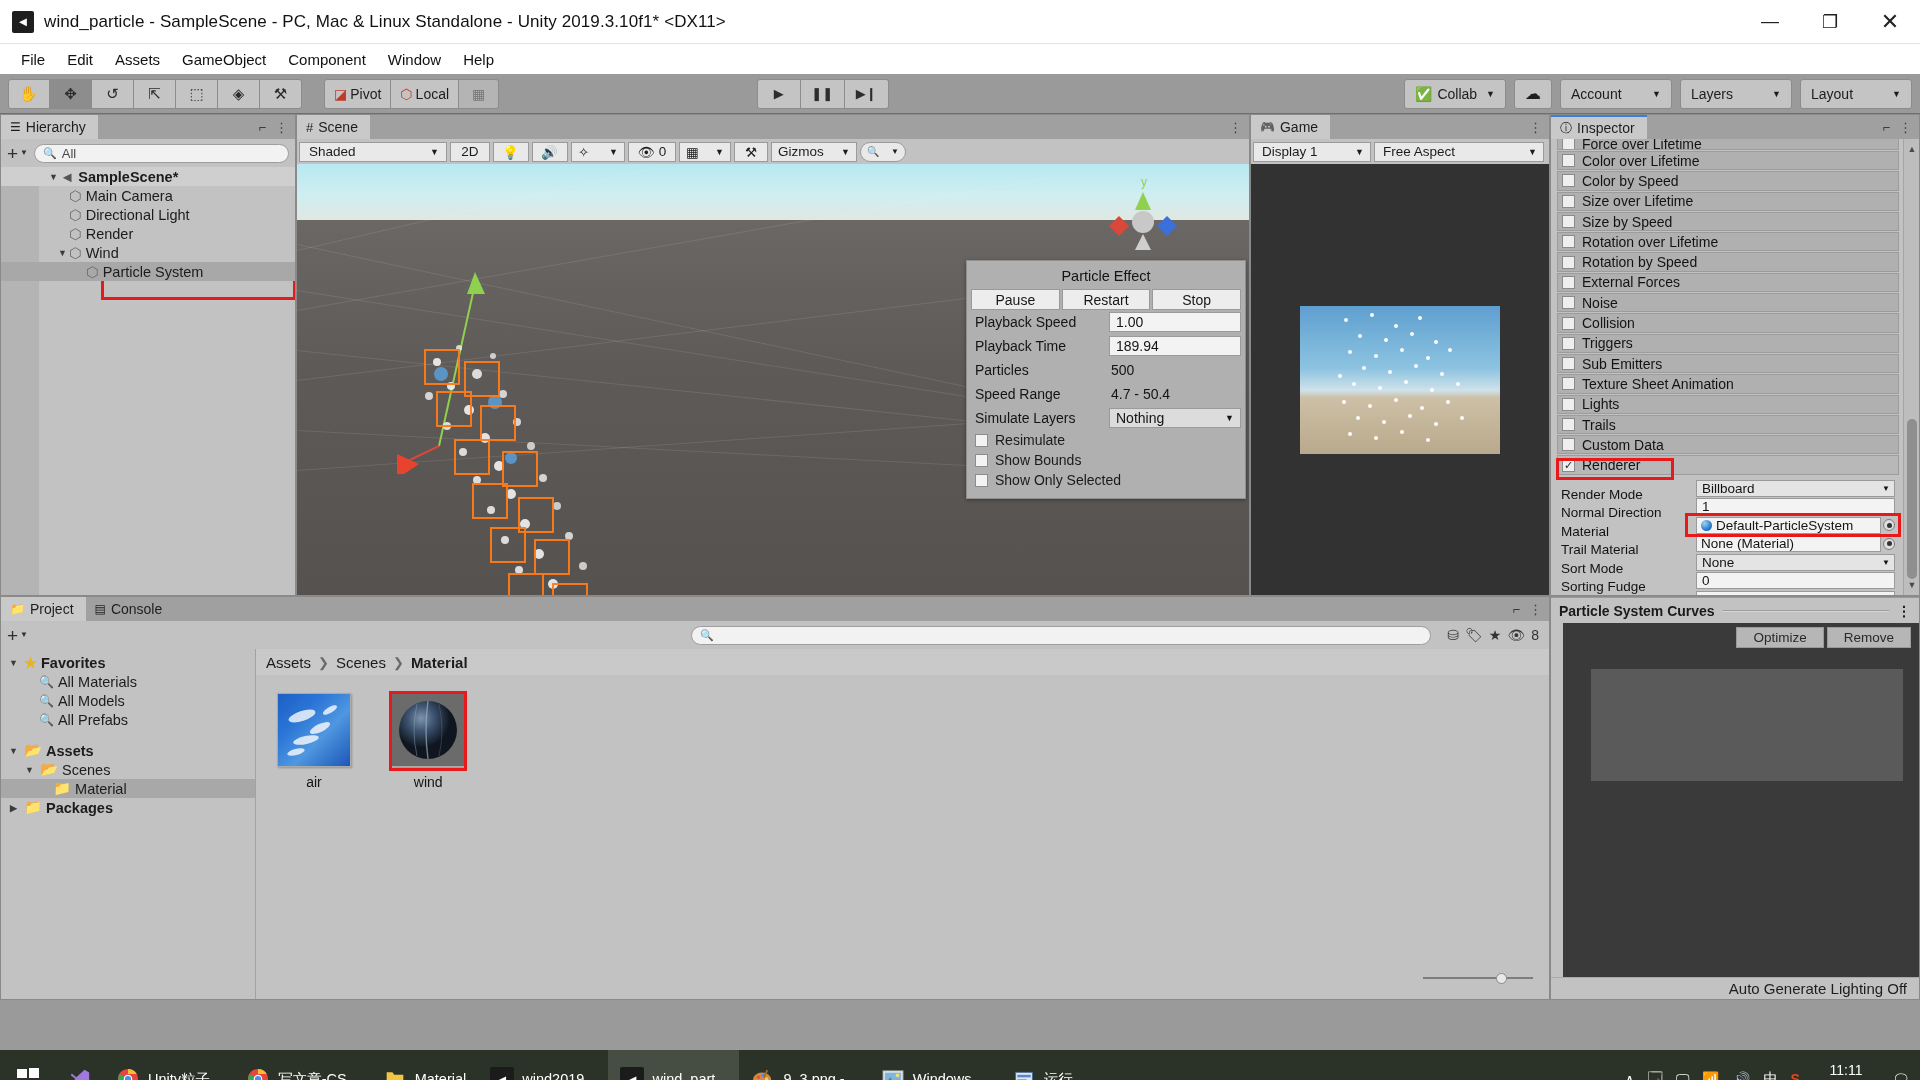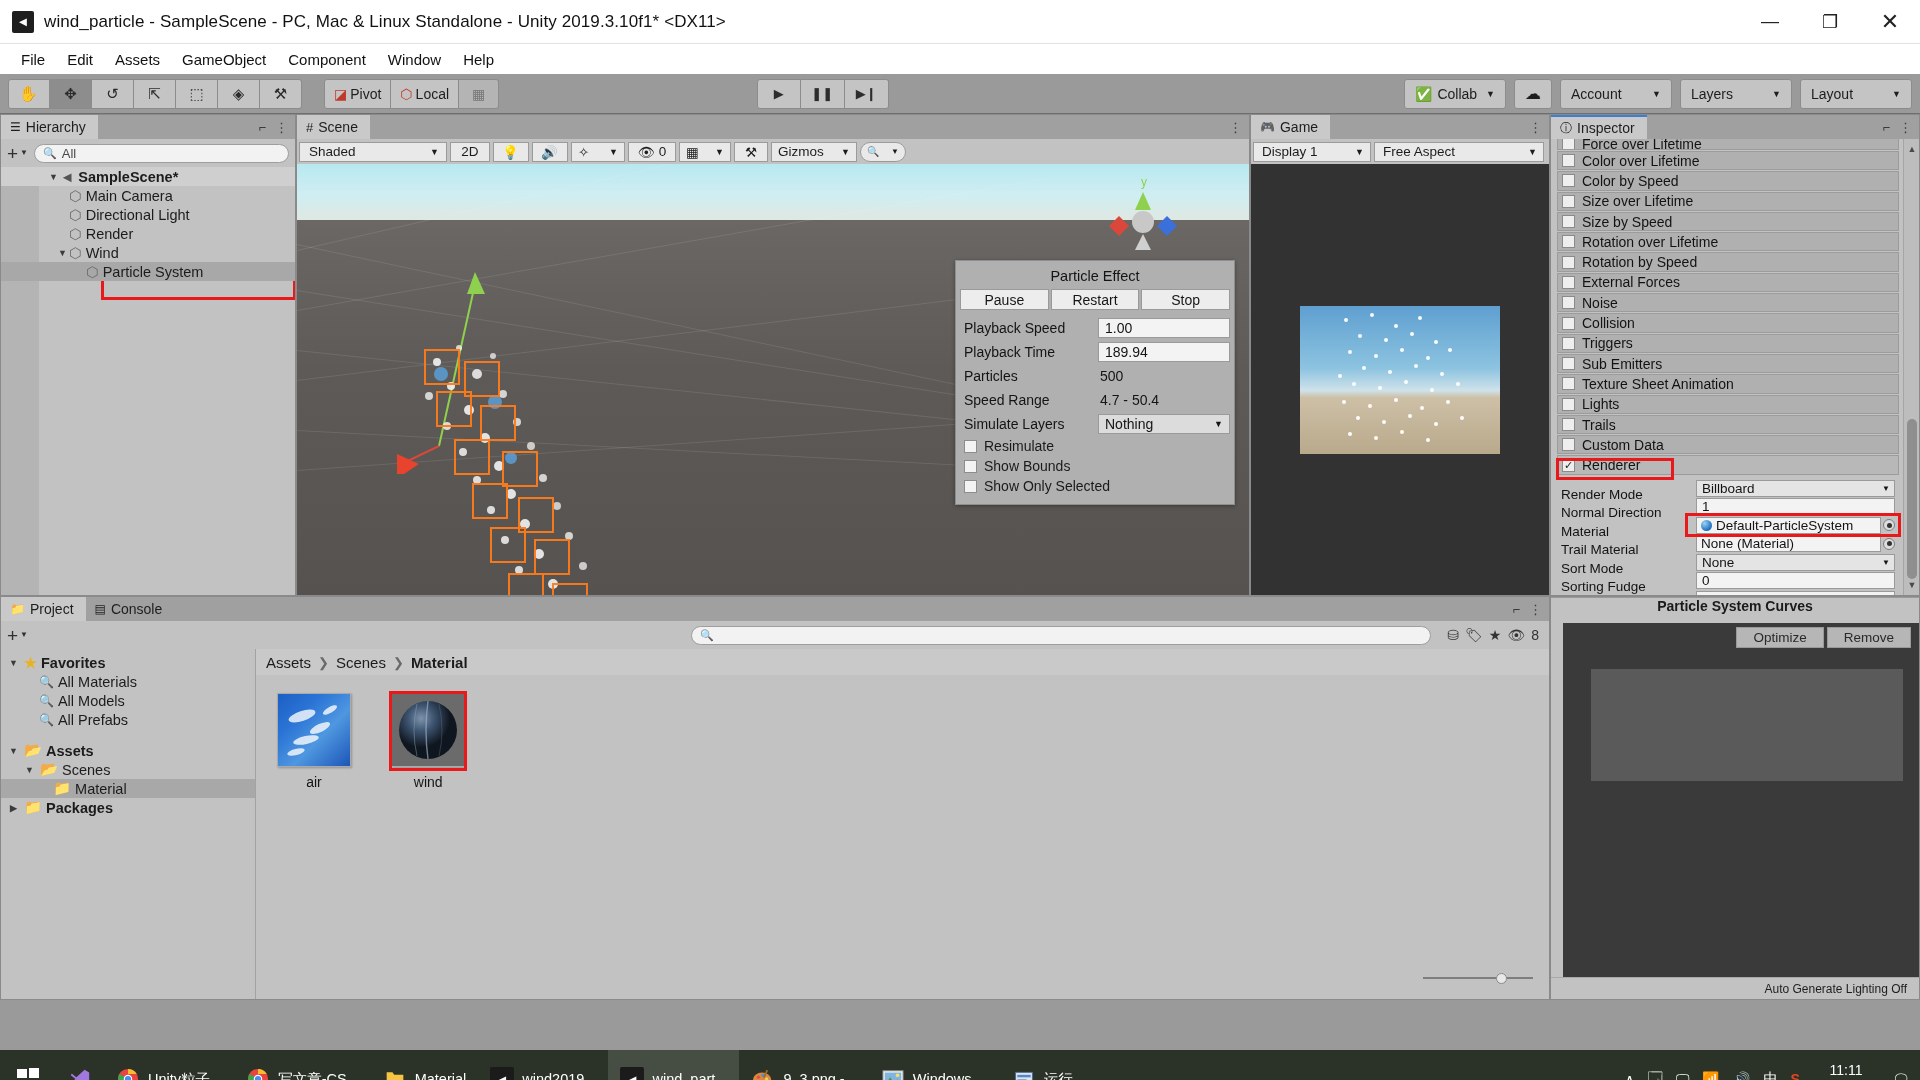--- a/index.html
+++ b/index.html
@@ -109,25 +109,25 @@
   .sct.shaded{width:148px;justify-content:space-between;padding:0 7px 0 9px;}
   .scene-canvas{flex:1;position:relative;overflow:hidden;background:#5a5654;}
   .sky{position:absolute;left:0;right:0;top:0;height:56px;
        background:linear-gradient(#b8e8f0 0%, #cfeef2 55%, #dfe8e2 100%);}
   .ground{position:absolute;left:0;right:0;top:56px;bottom:0;
        background:linear-gradient(#6b6764 0%, #5e5a57 40%, #56524f 100%);}
   .gridline{position:absolute;background:rgba(255,255,255,.10);height:1px;transform-origin:left center;}
 
   
   .pe{
-    position:absolute;right:14px;top:96px;width:280px;background:#b0b0b0;
+    position:absolute;right:3px;top:96px;width:280px;background:#b0b0b0;
     border:1px solid #8e8e8e;box-shadow:0 1px 4px rgba(0,0,0,.35);padding:3px 4px 8px 4px;
   }
   .pe-title{text-align:center;font-size:14.5px;color:#141414;padding:4px 0 5px;}
-  .pe-btns{display:flex;gap:2px;margin-bottom:6px;border-radius:7px;}
+  .pe-btns{display:flex;gap:2px;margin-bottom:0;border-radius:7px;}
   .pe-btn{flex:1;height:21px;background:#ededed;border:1px solid #9a9a9a;display:flex;align-items:center;justify-content:center;font-size:14px;color:#171717;}
   .pe-row{display:flex;align-items:center;height:24px;font-size:14px;color:#141414;}
   .pe-lab{width:130px;padding-left:4px;}
   .pe-val{flex:1;margin-left:8px;}
   .pe-field{height:20px;background:#f3f3f3;border:1px solid #9a9a9a;display:flex;align-items:center;padding:0 6px;font-size:14px;}
   .pe-field.dd{background:#dcdcdc;justify-content:space-between;}
   .pe-plain{padding-left:2px;}
   .pe-chk{display:flex;align-items:center;gap:7px;height:20px;font-size:14px;padding-left:4px;}
   .box{width:13px;height:13px;background:#f3f3f3;border:1px solid #8d8d8d;display:inline-block;}
 
@@ -156,21 +156,21 @@
   .prop-row{height:18.5px;display:flex;align-items:center;font-size:13.5px;color:#131313;padding-left:10px;}
   .prop-lab{width:135px;margin-top:12px;}
   .prop-val{flex:1;margin-right:8px;display:flex;align-items:center;}
   .field{flex:1;height:17px;background:#f3f3f3;border:1px solid #9a9a9a;display:flex;align-items:center;
          justify-content:space-between;padding:0 4px 0 5px;font-size:13.5px;}
   .field.ddf{background:#e4e4e4;}
   .objfield{flex:1;height:17px;background:#f3f3f3;border:1px solid #9a9a9a;display:flex;align-items:center;gap:4px;padding-left:4px;font-size:13.5px;}
   .radio{width:12px;height:12px;border:1px solid #7d7d7d;border-radius:50%;background:#ddd;display:inline-flex;align-items:center;justify-content:center;margin-left:2px;}
   .radio i{width:5px;height:5px;border-radius:50%;background:#333;display:block;}
   .sphere-ico{width:11px;height:11px;border-radius:50%;background:radial-gradient(circle at 32% 30%, #9bd2f5, #1c6fc0 70%);}
-  .curves-hdr{height:26px;background:#c2c2c2;border-top:1px solid #9a9a9a;display:flex;align-items:center;gap:8px;padding:0 8px;font-weight:bold;font-size:14px;flex-direction:column;}
+  .curves-hdr{height:26px;background:#c2c2c2;border-top:1px solid #9a9a9a;display:flex;align-items:center;gap:8px;padding:0 8px;font-weight:bold;font-size:14px;}
   .curves-line{flex:1;height:0;border-top:1px solid #9c9c9c;border-bottom:1px solid #d6d6d6;}
   .curves-area{flex:1;background:#3a3a3a;position:relative;margin-left:12px;}
   .curves-inner{position:absolute;left:28px;right:16px;top:30px;bottom:28px;background:#4a4a4a;}
   .cbtnrow{position:absolute;right:8px;top:4px;display:flex;gap:3px;}
   .cbtn{height:21px;padding:0 16px;background:#b6b6b6;border:1px solid #999;display:flex;align-items:center;font-size:13.5px;color:#2a2a2a;}
 
   
   .project{flex:1;}
   .proj-tool{height:28px;background:#c2c2c2;display:flex;align-items:center;gap:8px;padding:0 6px;}
   .proj-search{
@@ -190,21 +190,21 @@
   .grid-area{flex:1;background:#c2c2c2;padding:18px 0 0 12px;position:relative;}
   .asset{width:92px;display:inline-flex;flex-direction:column;align-items:center;margin-right:18px;vertical-align:top;}
   .thumb{width:74px;height:74px;border:1px solid #aaa;box-shadow:1px 1px 2px rgba(0,0,0,.25);}
   .asset .nm{font-size:14px;margin-top:7px;color:#151515;}
   .zoom-slider{position:absolute;right:16px;bottom:14px;width:110px;height:14px;display:flex;align-items:center;}
   .zs-track{width:100%;height:2px;background:#7e7e7e;}
   .zs-knob{position:absolute;right:26px;width:11px;height:11px;border-radius:50%;background:#e8e8e8;border:1px solid #8a8a8a;}
 
   
   .statusbar{height:22px;background:#c2c2c2;display:flex;align-items:center;justify-content:flex-end;
-    padding-right:140px;font-size:12px;color:#1e1e1e;border-top:1px solid #a9a9a9;}
+    padding-right:140px;font-size:15px;color:#1e1e1e;border-top:1px solid #a9a9a9;}
 
   
   .taskbar{height:58px;background:#2b3328;display:flex;align-items:center;color:#fff;}
   .tb-start{width:56px;height:58px;display:flex;align-items:center;justify-content:center;}
   .tb-item{height:58px;display:flex;align-items:center;gap:8px;padding:0 12px;font-size:14.5px;color:#fff;white-space:nowrap;}
   .tb-item.active{background:rgba(255,255,255,.13);}
   .tb-underline{position:relative;}
   .tb-underline:after{content:"";position:absolute;left:10px;right:10px;bottom:0;height:3px;background:#6aa9e0;}
   .tb-ico{width:24px;height:24px;display:flex;align-items:center;justify-content:center;flex:0 0 24px;}
   .tray{margin-left:auto;display:flex;align-items:center;gap:13px;padding-right:10px;font-size:14px;}

